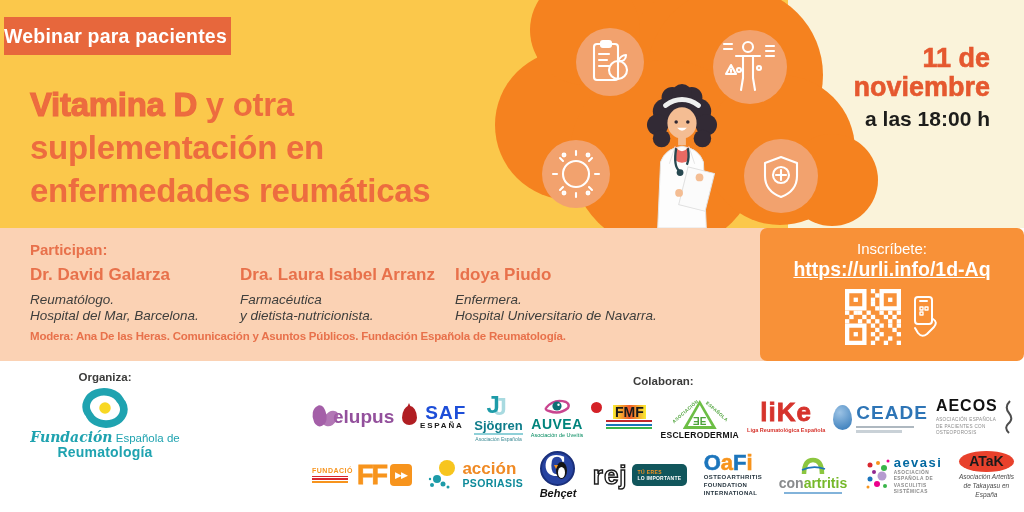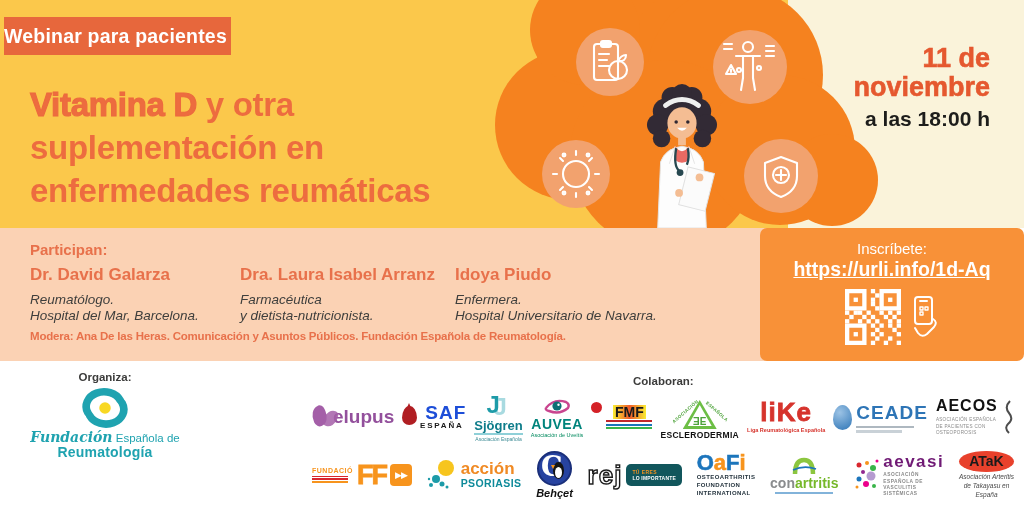--- a/index.html
+++ b/index.html
@@ -118,21 +118,21 @@
   .rej-t{font-size:26px;font-weight:bold;color:#fff;-webkit-text-stroke:1.4px #1A1A1A;letter-spacing:1px;}
   .rej-pill{background:#11565C;border-radius:5px;padding:5px 6px;align-items:flex-start;}
   .rp1{font-size:5px;color:#F7941D;font-weight:bold;letter-spacing:.4px;}
   .rp2{font-size:5px;color:#fff;font-weight:bold;letter-spacing:.2px;}
   .oafi-t{font-size:22px;line-height:.9;font-weight:bold;-webkit-text-stroke:.6px currentColor;}
   .ob{color:#1C75BC;}.oo{color:#F7941D;}
   .oafi-sub{font-size:6px;color:#26353F;letter-spacing:.4px;line-height:1.35;font-weight:bold;}
   .conart-t{font-size:14px;font-weight:bold;line-height:1;margin-top:1px;}
   .cpre{color:#8A8C8E;}.cart{color:#76B82A;}
   .cbar{width:58px;height:2px;background:#1C75BC;opacity:.55;margin-top:2px;}
-  .av-t{font-size:17px;color:#701a75;font-weight:bold;letter-spacing:1.5px;}
+  .av-t{font-size:13px;color:#0369a1;font-weight:bold;letter-spacing:1.5px;}
   .av-sub{font-size:4.8px;color:#8A8A8A;letter-spacing:.5px;line-height:1.35;font-weight:bold;}
   .atak-pill{background:#E8412C;border-radius:50%;padding:1px 10px 2px;}
   .atak-t{font-size:14px;color:#1A1A1A;font-weight:bold;}
   .atak-sub{font-size:6.5px;color:#4A4A4A;font-style:italic;line-height:1.4;}
 </style>
 </head>
 <body>
 
 <div class="stage">
 

